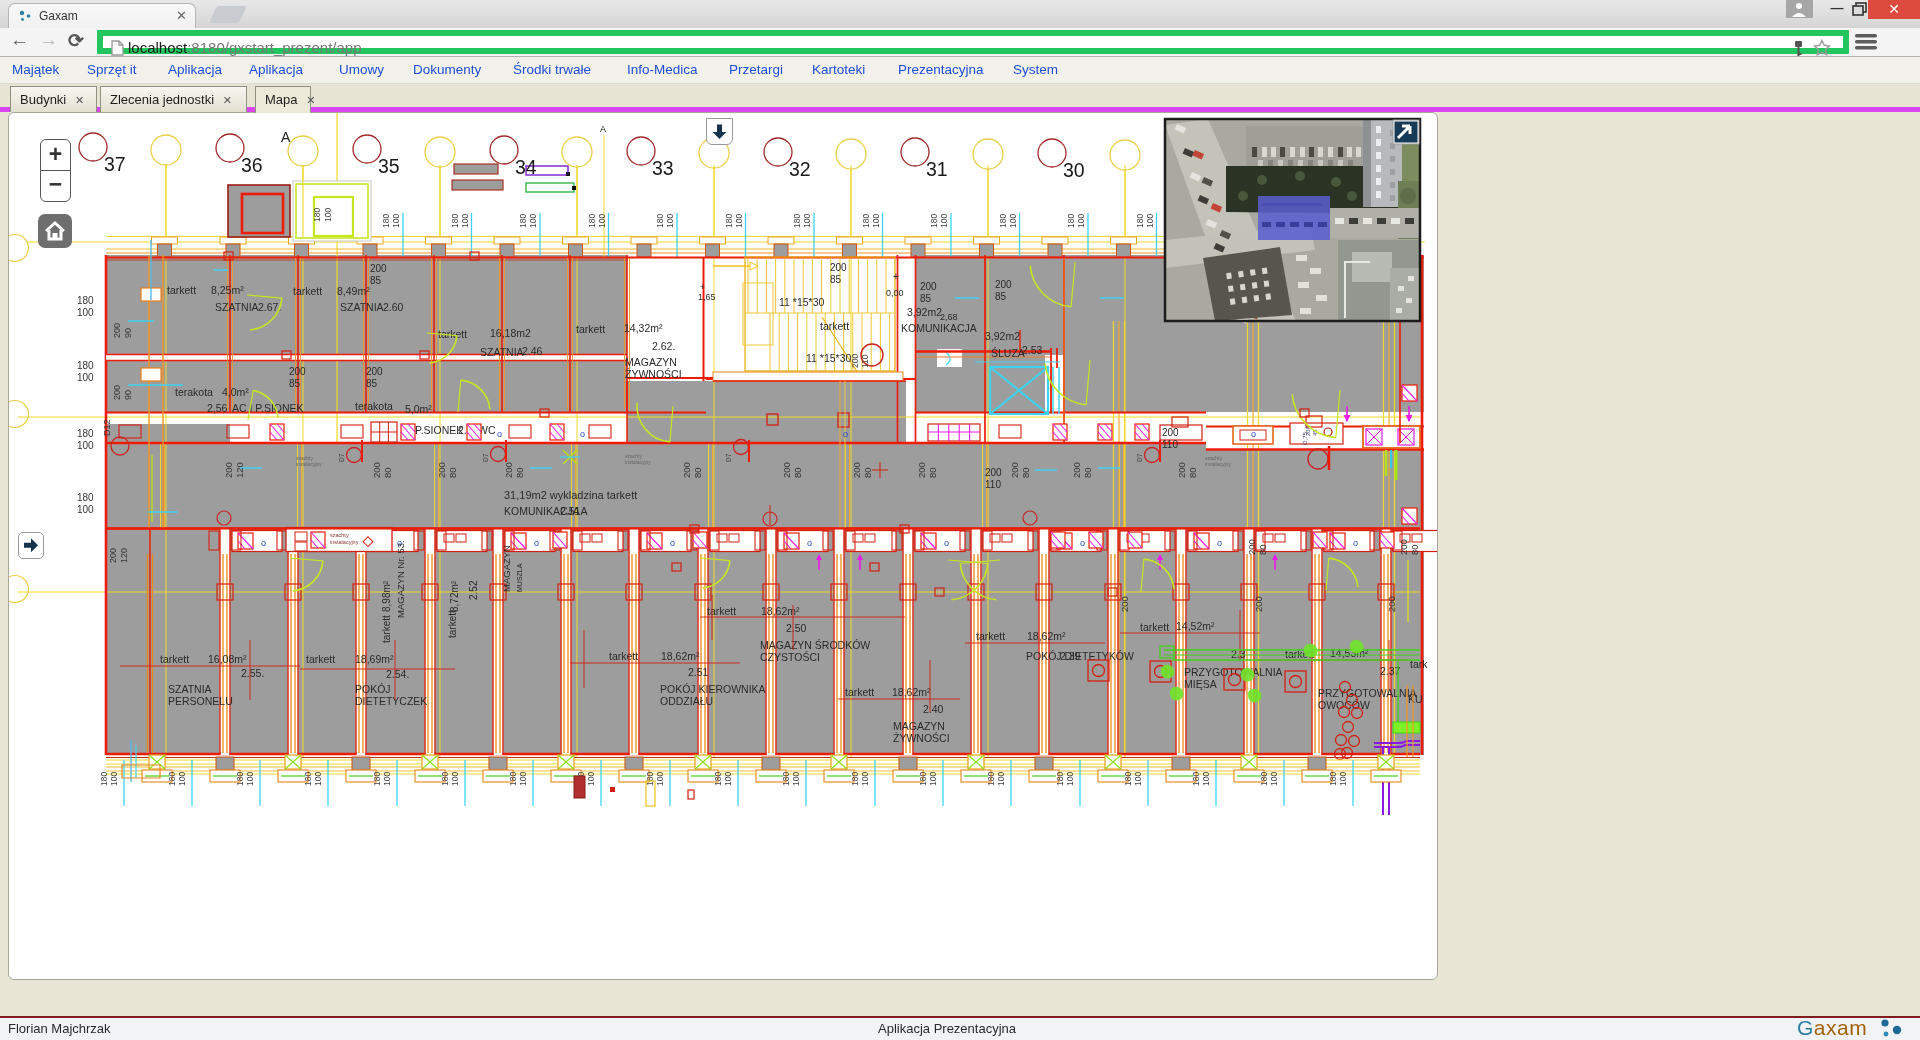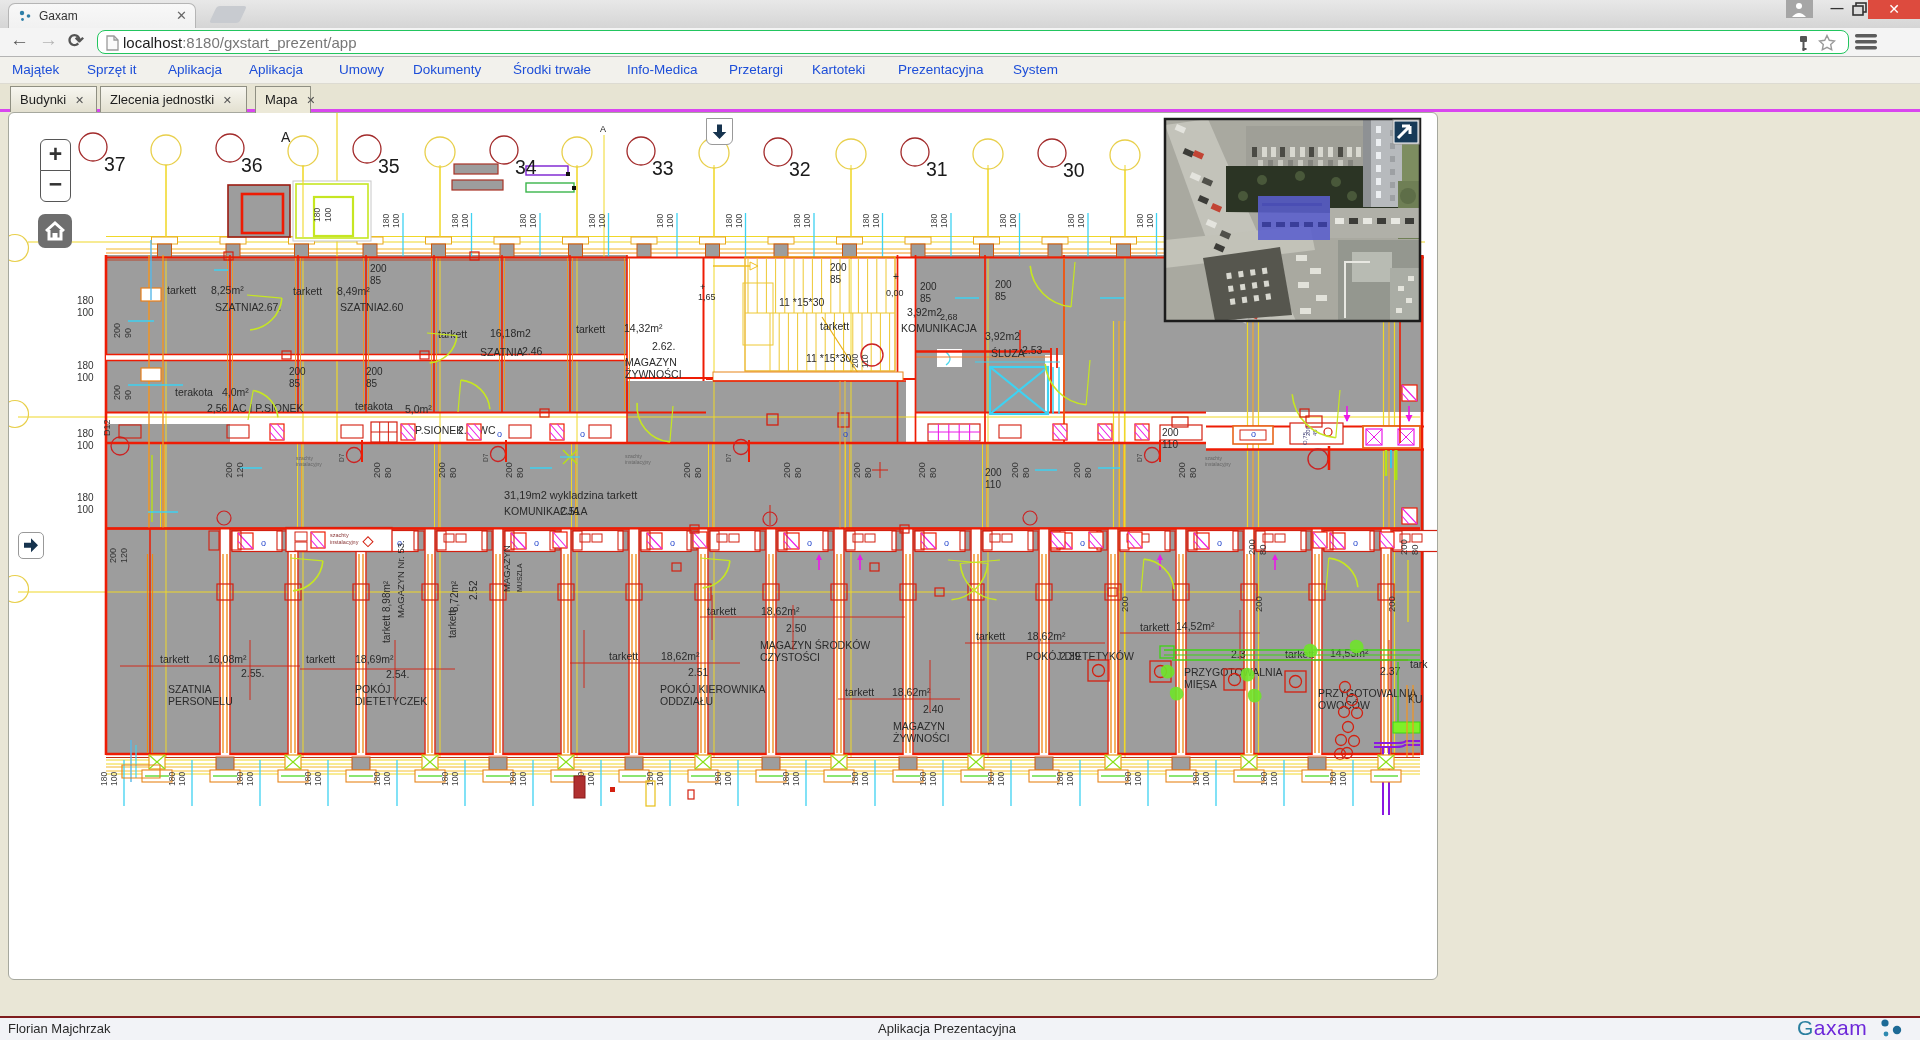--- a/index.html
+++ b/index.html
@@ -3,25 +3,25 @@
 *{margin:0;padding:0;box-sizing:border-box}
 body{width:1920px;height:1040px;font-family:"Liberation Sans",sans-serif;background:#e9e6d6;overflow:hidden;position:relative}
 .titlebar{position:absolute;left:0;top:0;width:1920px;height:28px;background:linear-gradient(#e8e8e8,#d5d5d5)}
 .tab{position:absolute;left:8px;top:3px;width:188px;height:25px;background:linear-gradient(#f8f8f8,#f1f1f1);border:1px solid #b5b5b5;border-bottom:none;border-radius:7px 7px 0 0;font-size:12px;color:#333}
 .tab .fav{position:absolute;left:9px;top:5px;width:16px;height:16px}
 .tab .t{position:absolute;left:30px;top:5px}
 .tab .x{position:absolute;right:8px;top:4px;color:#666;font-size:13px}
 .newtab{position:absolute;left:213px;top:6px;width:30px;height:17px;background:#c8cbd0;border-radius:3px;transform:skewX(-25deg)}
 .winbtn{position:absolute;top:0;height:19px;text-align:center}
 .addrrow{position:absolute;left:0;top:28px;width:1920px;height:29px;background:#f4f4f4;border-bottom:1px solid #b4b4b4}
-.urlbox{position:absolute;left:97px;top:2px;width:1752px;height:24px;background:#fff;border:1px solid #22c55e;border-radius:8px;font-size:15px;line-height:23px;color:#777}
+.urlbox{position:absolute;left:97px;top:2px;width:1752px;height:24px;background:#fff;border:6px solid #22c55e;border-radius:1px;font-size:15px;line-height:23px;color:#777}
 .navbtn{position:absolute;top:1px;font-size:19px;color:#555}
 .menubar{position:absolute;left:0;top:57px;width:1920px;height:27px;background:#f2f1ec;border-bottom:1px solid #dddbd2}
 .menubar span{position:absolute;top:5px;font-size:13.5px;color:#1d4ed8}
-.tabstrip{position:absolute;left:0;top:84px;width:1920px;height:28px;background:#e7e4d3;border-bottom:3px solid #d946ef}
+.tabstrip{position:absolute;left:0;top:84px;width:1920px;height:28px;background:#e7e4d3;border-bottom:5px solid #d946ef}
 .apptab{position:absolute;top:2px;height:26px;background:linear-gradient(#f7f6f0,#e3e0d0);border:1px solid #8f8f82;border-bottom:none;font-size:13px;color:#1e1e1e;padding:5px 8px 0 9px;white-space:nowrap}
 .apptab .cl{color:#555;font-size:11px;margin-left:5px}
 .apptab.active{background:#ece9d8;height:27px;z-index:3}
 .mappanel{position:absolute;left:8px;top:112px;width:1430px;height:868px;background:#fff;border:1px solid #a6a89e;border-radius:6px}
 .statusbar{position:absolute;left:0;top:1016px;width:1920px;height:34px;background:#f2f3f7;border-top:2px solid #7f1d1d;font-size:13px;color:#2a2a2a}
 .ctl{position:absolute;background:#fff;border:1.5px solid #565656;color:#333;text-align:center;font-weight:bold}
 </style></head>
 <body>
 <div class="titlebar">
  <div class="tab">
@@ -1280,18 +1280,18 @@
 </div>
 <div style="position:absolute;left:697px;top:5px;width:27px;height:27px;background:#fff;border:1px solid #999;border-radius:0 0 6px 6px">
   <svg width="25" height="25">
         <path d="M12.5,20 l-6.8,-7 h4.3 v-7.5 h5 v7.5 h4.3 Z" fill="#16334e"></path>
       </svg>
 </div>
 </div>
 <div class="statusbar">
  <span style="position:absolute;left:8px;top:3px">Florian Majchrzak</span>
  <span style="position:absolute;left:878px;top:3px">Aplikacja Prezentacyjna</span>
- <span style="position:absolute;left:1797px;top:-2px;font-size:21px;letter-spacing:0.5px"><span style="color:#2a7f9f">G</span><span style="color:#6d28d9">axam</span></span>
+ <span style="position:absolute;left:1797px;top:-2px;font-size:21px;letter-spacing:0.5px"><span style="color:#2a7f9f">G</span><span style="color:#a16207">axam</span></span>
  <svg style="position:absolute;left:1877px;top:0px" width="30" height="22">
       <circle cx="8" cy="5" r="3.6" fill="#1d6a96"></circle>
       <circle cx="20" cy="12" r="4.2" fill="#1d6a96"></circle>
       <circle cx="9" cy="16" r="2.4" fill="#2f89b0"></circle>
     </svg>
 </div>
 </body></html>

